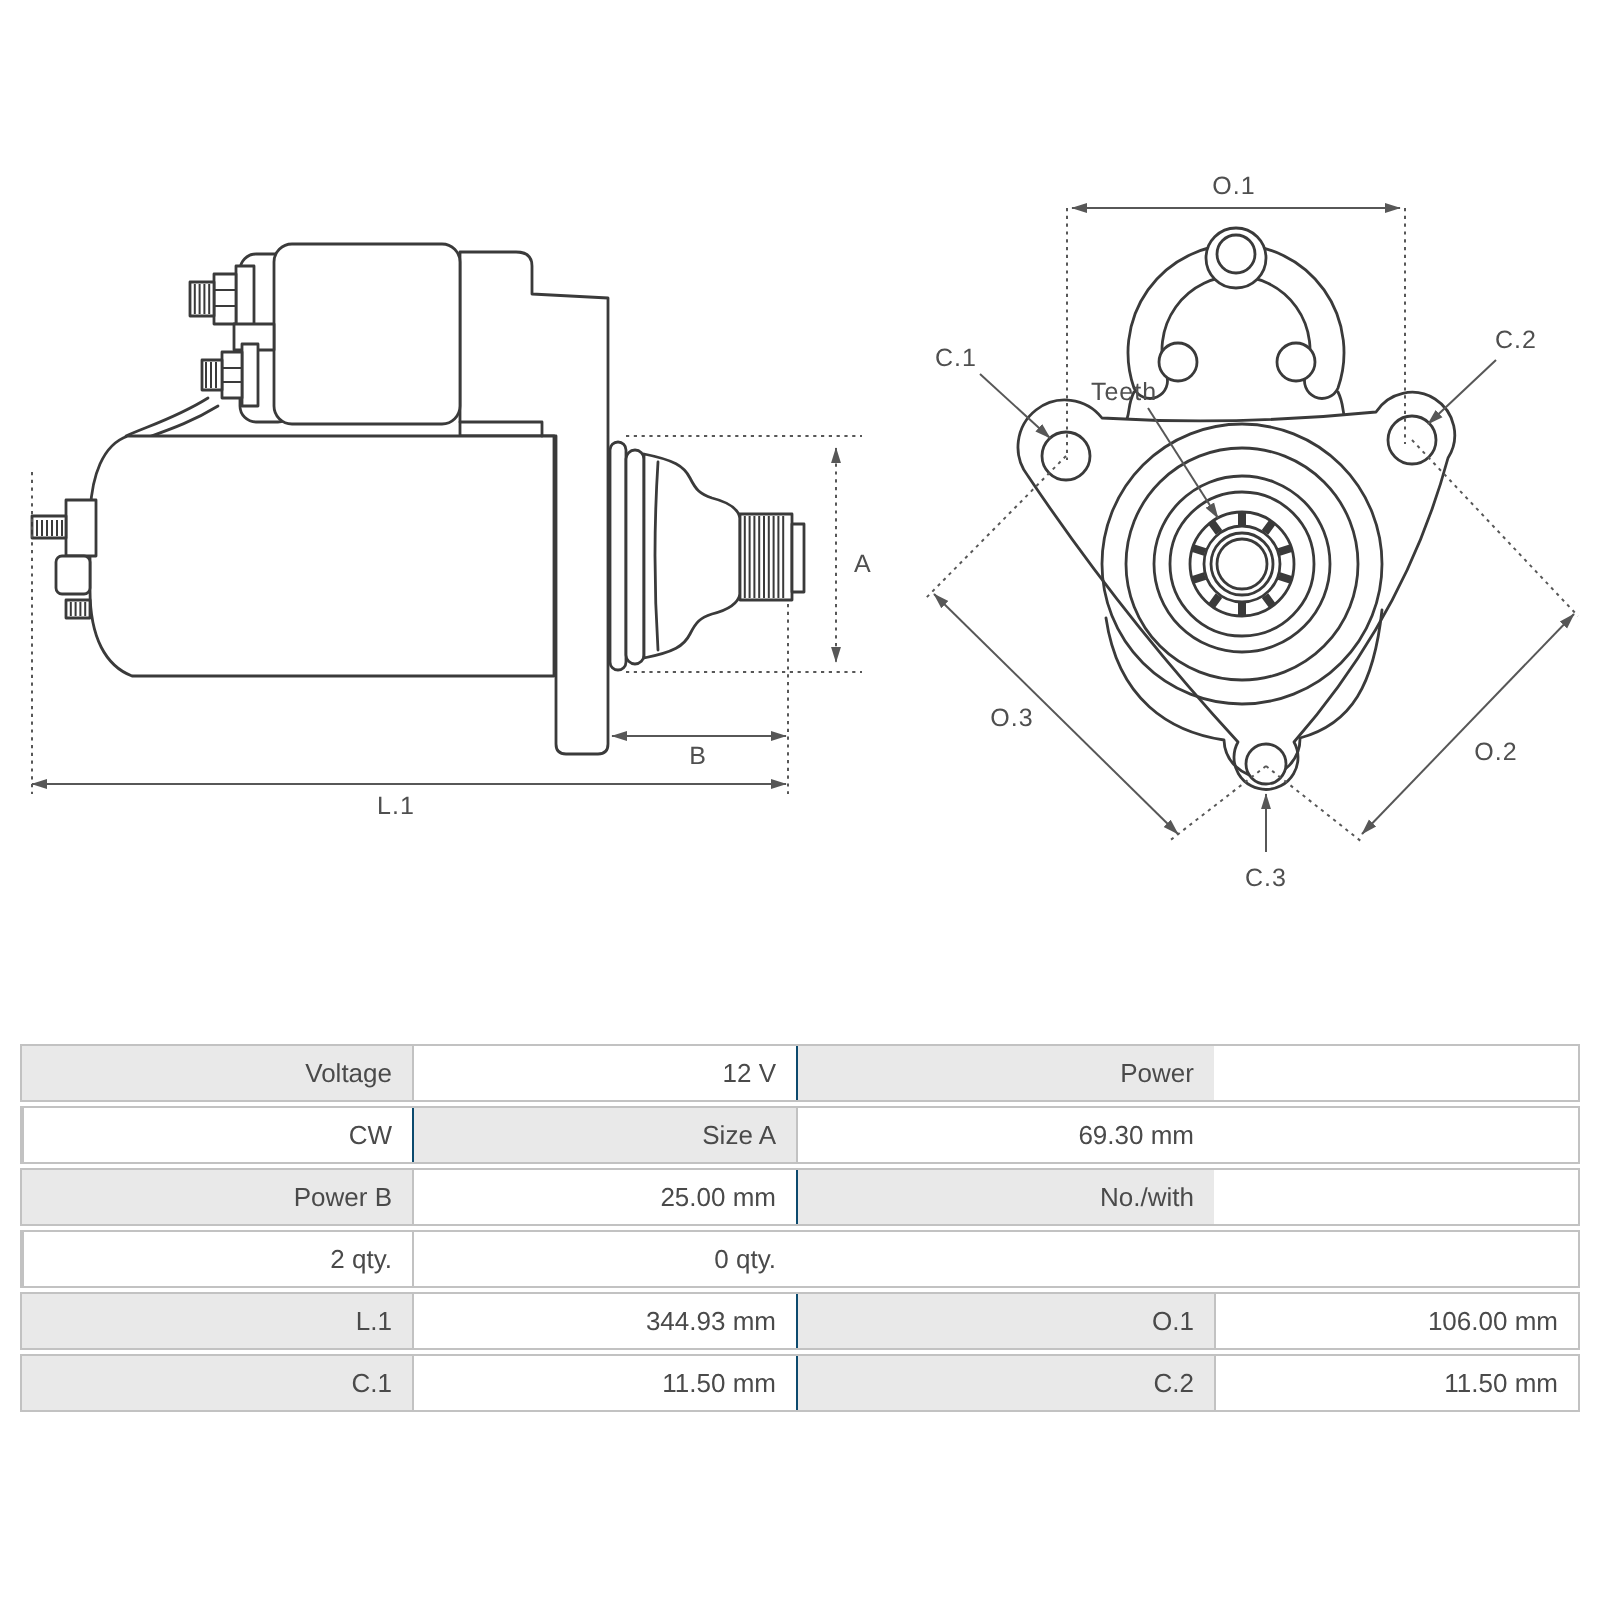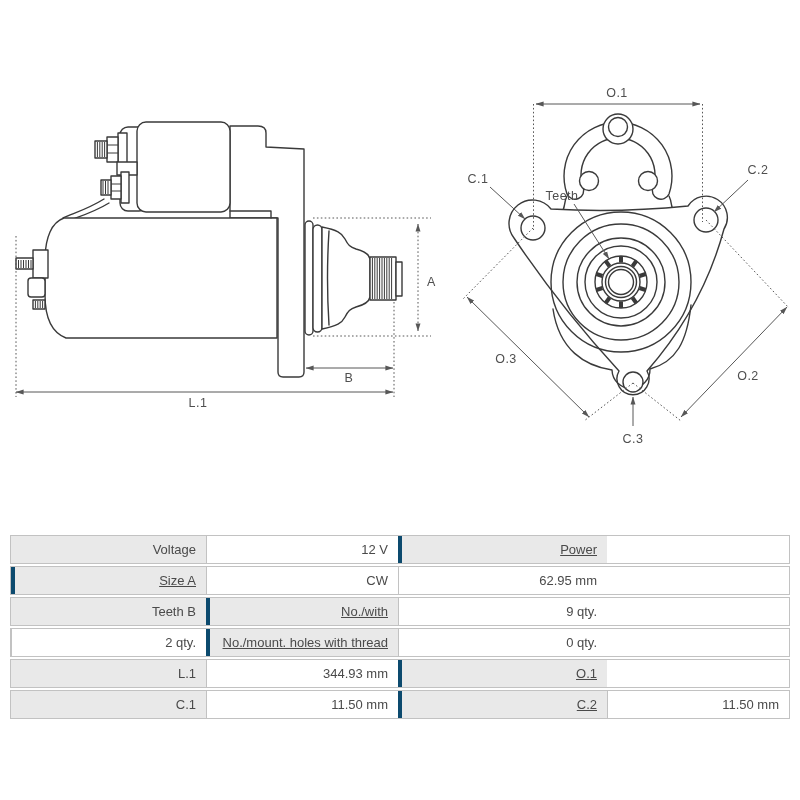--- a/index.html
+++ b/index.html
@@ -5,28 +5,28 @@
   html,body { margin:0; padding:0; background:#ffffff; }
   .page { position:relative; width:800px; height:800px; background:#ffffff; overflow:hidden;
           font-family:"Liberation Sans", sans-serif; }
   svg.drawing { position:absolute; left:0; top:0; }
   svg .ol  { stroke:#3a3a3a; stroke-width:1.4; fill:none; stroke-linejoin:round; stroke-linecap:round; }
   svg .olf { stroke:#3a3a3a; stroke-width:1.4; fill:#ffffff; stroke-linejoin:round; }
   svg .hatch { stroke:#3a3a3a; stroke-width:1; fill:none; }
   svg .dim { stroke:#575757; stroke-width:1; fill:none; }
   svg .dot { stroke:#575757; stroke-width:1; fill:none; stroke-dasharray:1.6,2.3; }
   svg text.dl { font-family:"Liberation Sans", sans-serif; font-size:12.5px; fill:#4f4f4f; letter-spacing:0.5px; }
-  .spec-table { position:absolute; left:10px; top:522px; width:780px;margin-top:13px; }
+  .spec-table { position:absolute; left:10px; top:522px; width:780px; }
   .trow { display:grid; grid-template-columns:195px 192px 209px 182px;
           border:1px solid #c2c2c2; margin-bottom:2px; background:#ffffff; }
   .cell { font-size:13px; line-height:15px; color:#4a4a4a; text-align:right;
           padding:6px 10px 6px 6px; box-sizing:border-box; }
   .lbl  { background:#e9e9e9; }
   .val  { background:#ffffff; border-left:1px solid #c2c2c2; }
-  .lbl2 { border-left:4px solid #0c4a6e;text-decoration:underline; }
+  .lbl2 { border-left:1px solid #0c4a6e; }
 </style>
 </head>
 <body>
 
 <div class="page">
 
   <svg class="drawing" width="800" height="470" viewBox="0 0 800 470">
     <defs>
       <marker id="arw" viewBox="0 0 8 6" refX="7.6" refY="3" markerWidth="8" markerHeight="6" orient="auto-start-reverse">
         <path d="M8,3 L0,0.5 L0,5.5 Z" fill="#575757"></path>
@@ -150,38 +150,38 @@
     </g>
   </svg>
 
   <div class="spec-table">
     <div class="trow">
       <div class="cell lbl">Voltage</div>
       <div class="cell val">12 V</div>
       <div class="cell lbl lbl2">Power</div>
     </div>
     <div class="trow">
+      <div class="cell val">CW</div>
       <div class="cell lbl lbl2">Size A</div>
-      <div class="cell val">CW</div>
-      <div class="cell val">62.95 mm</div>
+      <div class="cell val">69.30 mm</div>
     </div>
     <div class="trow">
-      <div class="cell lbl">Teeth B</div>
+      <div class="cell lbl">Power B</div>
+      <div class="cell val">25.00 mm</div>
       <div class="cell lbl lbl2">No./with</div>
-      <div class="cell val">9 qty.</div>
     </div>
     <div class="trow">
       <div class="cell val">2 qty.</div>
-      <div class="cell lbl lbl2">No./mount. holes with thread</div>
       <div class="cell val">0 qty.</div>
     </div>
     <div class="trow">
       <div class="cell lbl">L.1</div>
       <div class="cell val">344.93 mm</div>
       <div class="cell lbl lbl2">O.1</div>
+      <div class="cell val">106.00 mm</div>
     </div>
     <div class="trow">
       <div class="cell lbl">C.1</div>
       <div class="cell val">11.50 mm</div>
       <div class="cell lbl lbl2">C.2</div>
       <div class="cell val">11.50 mm</div>
     </div>
   </div>
 
 </div>

